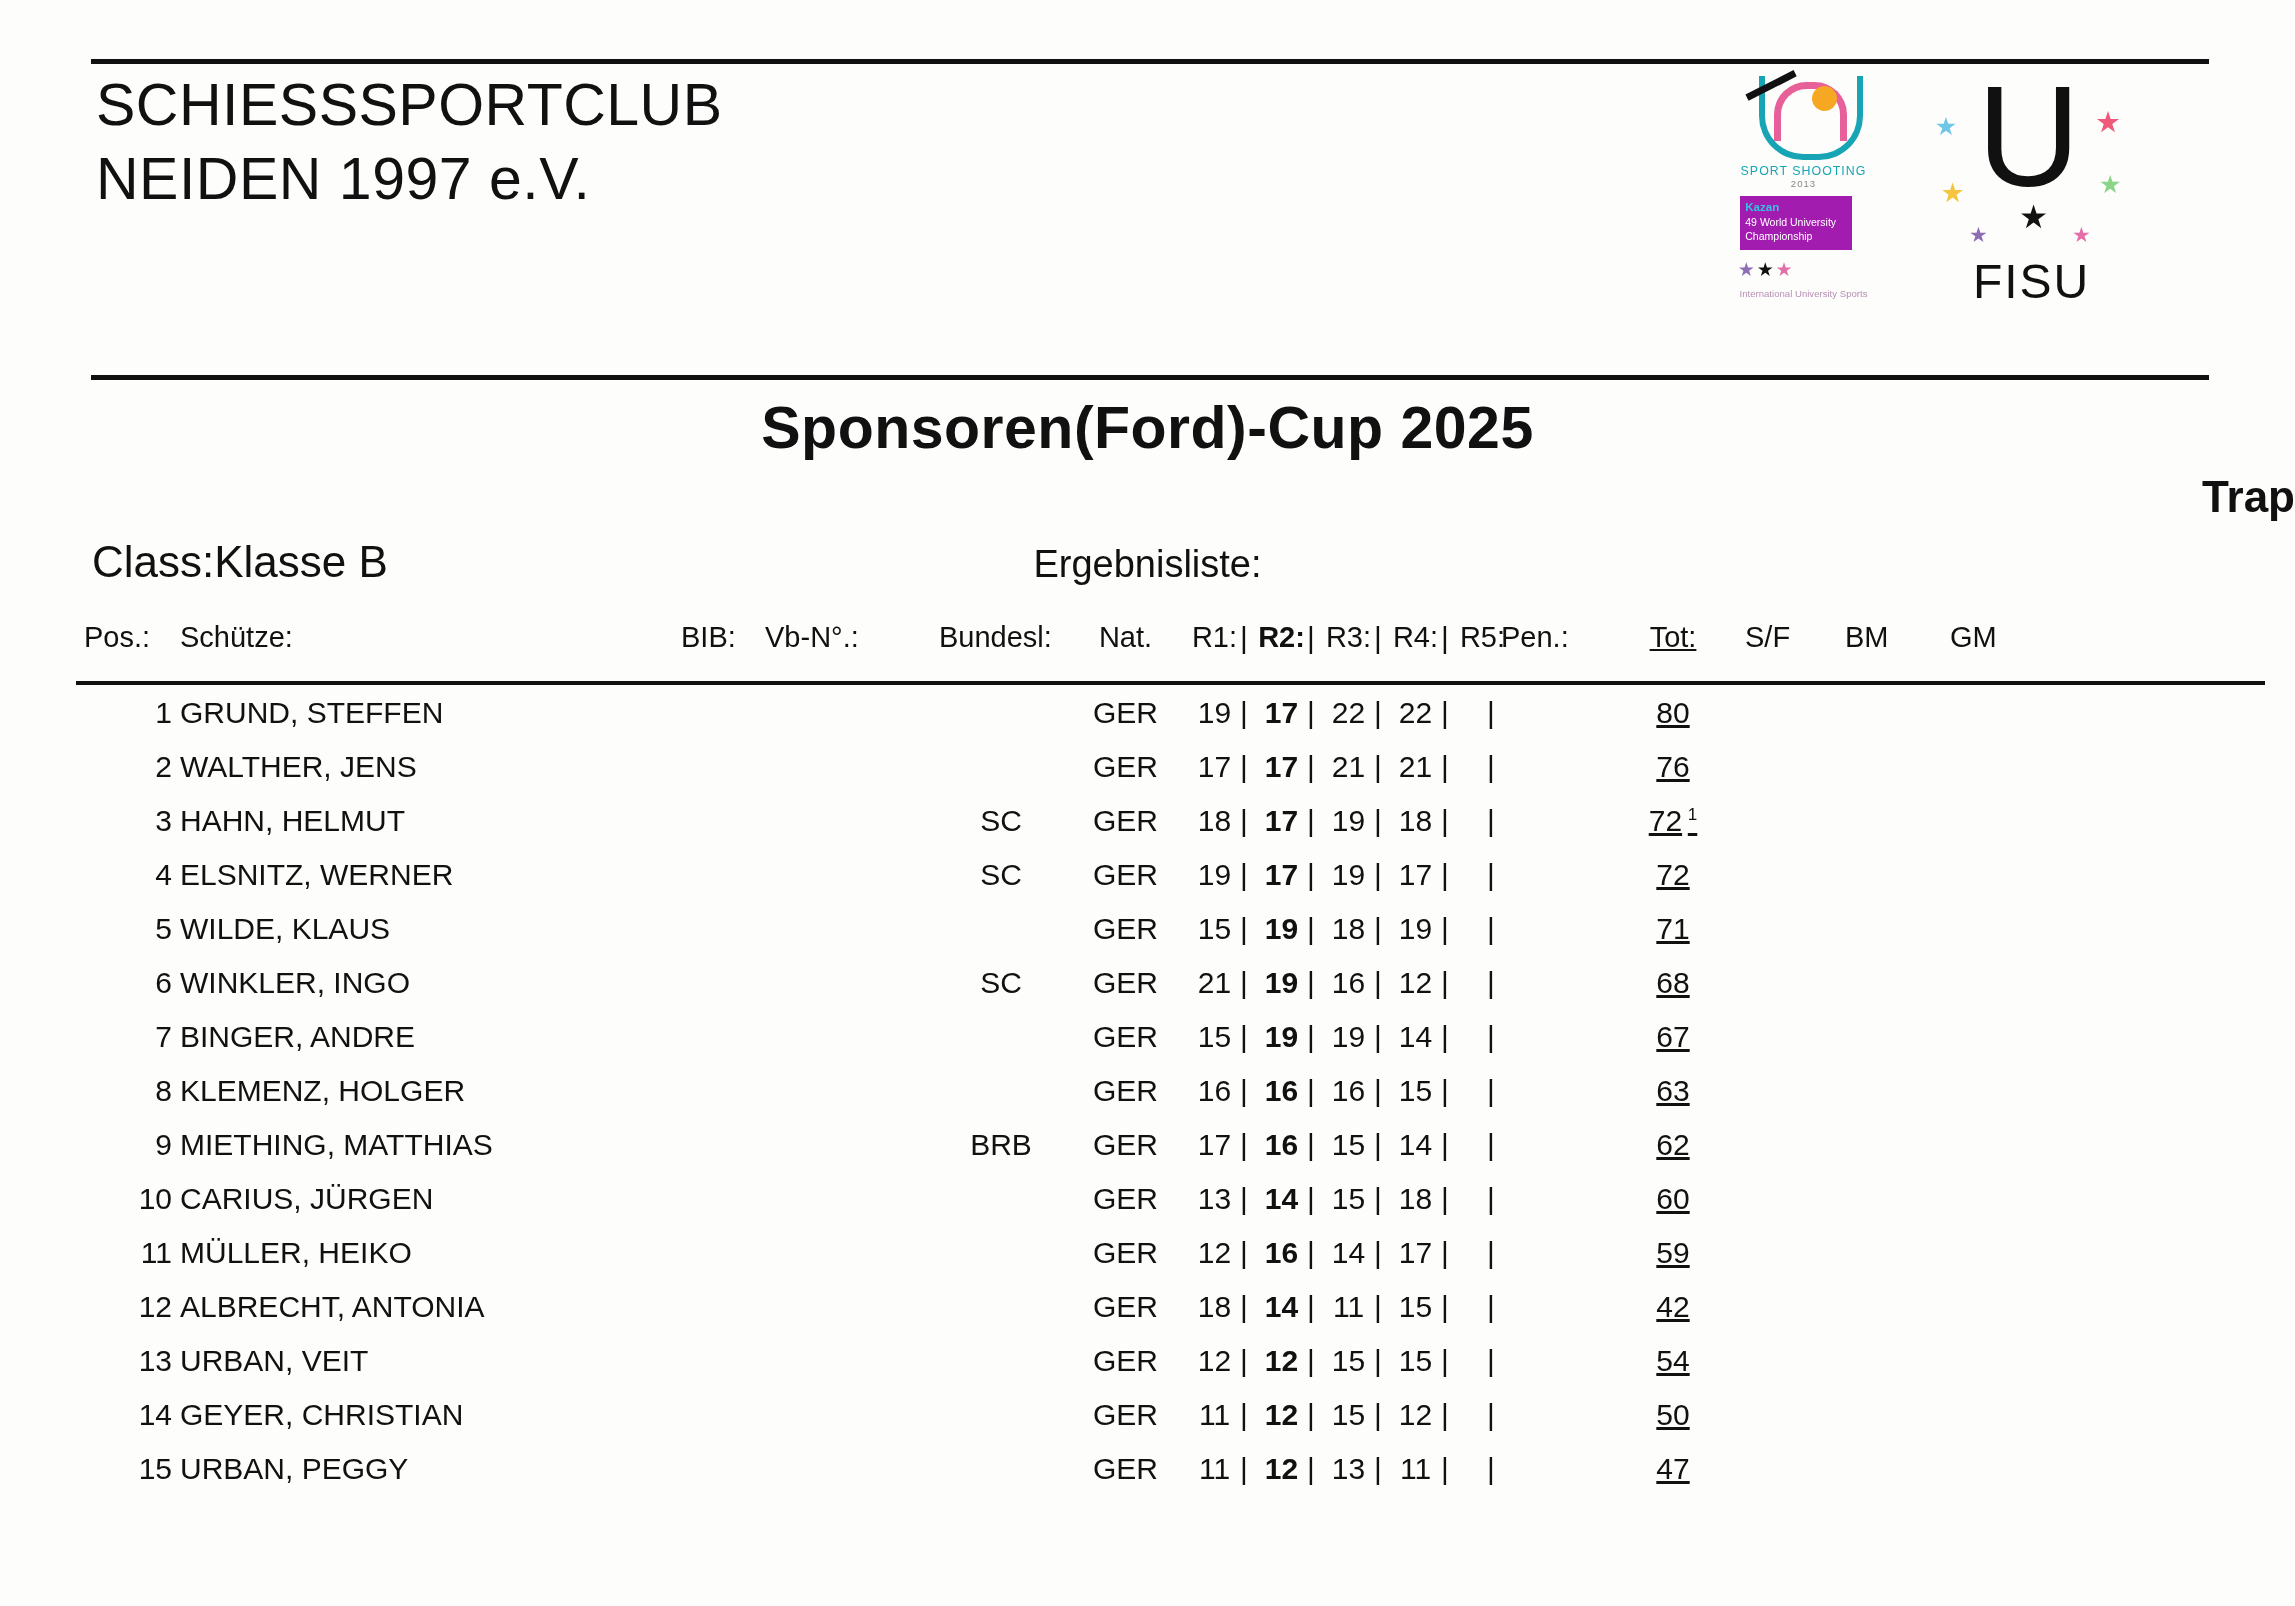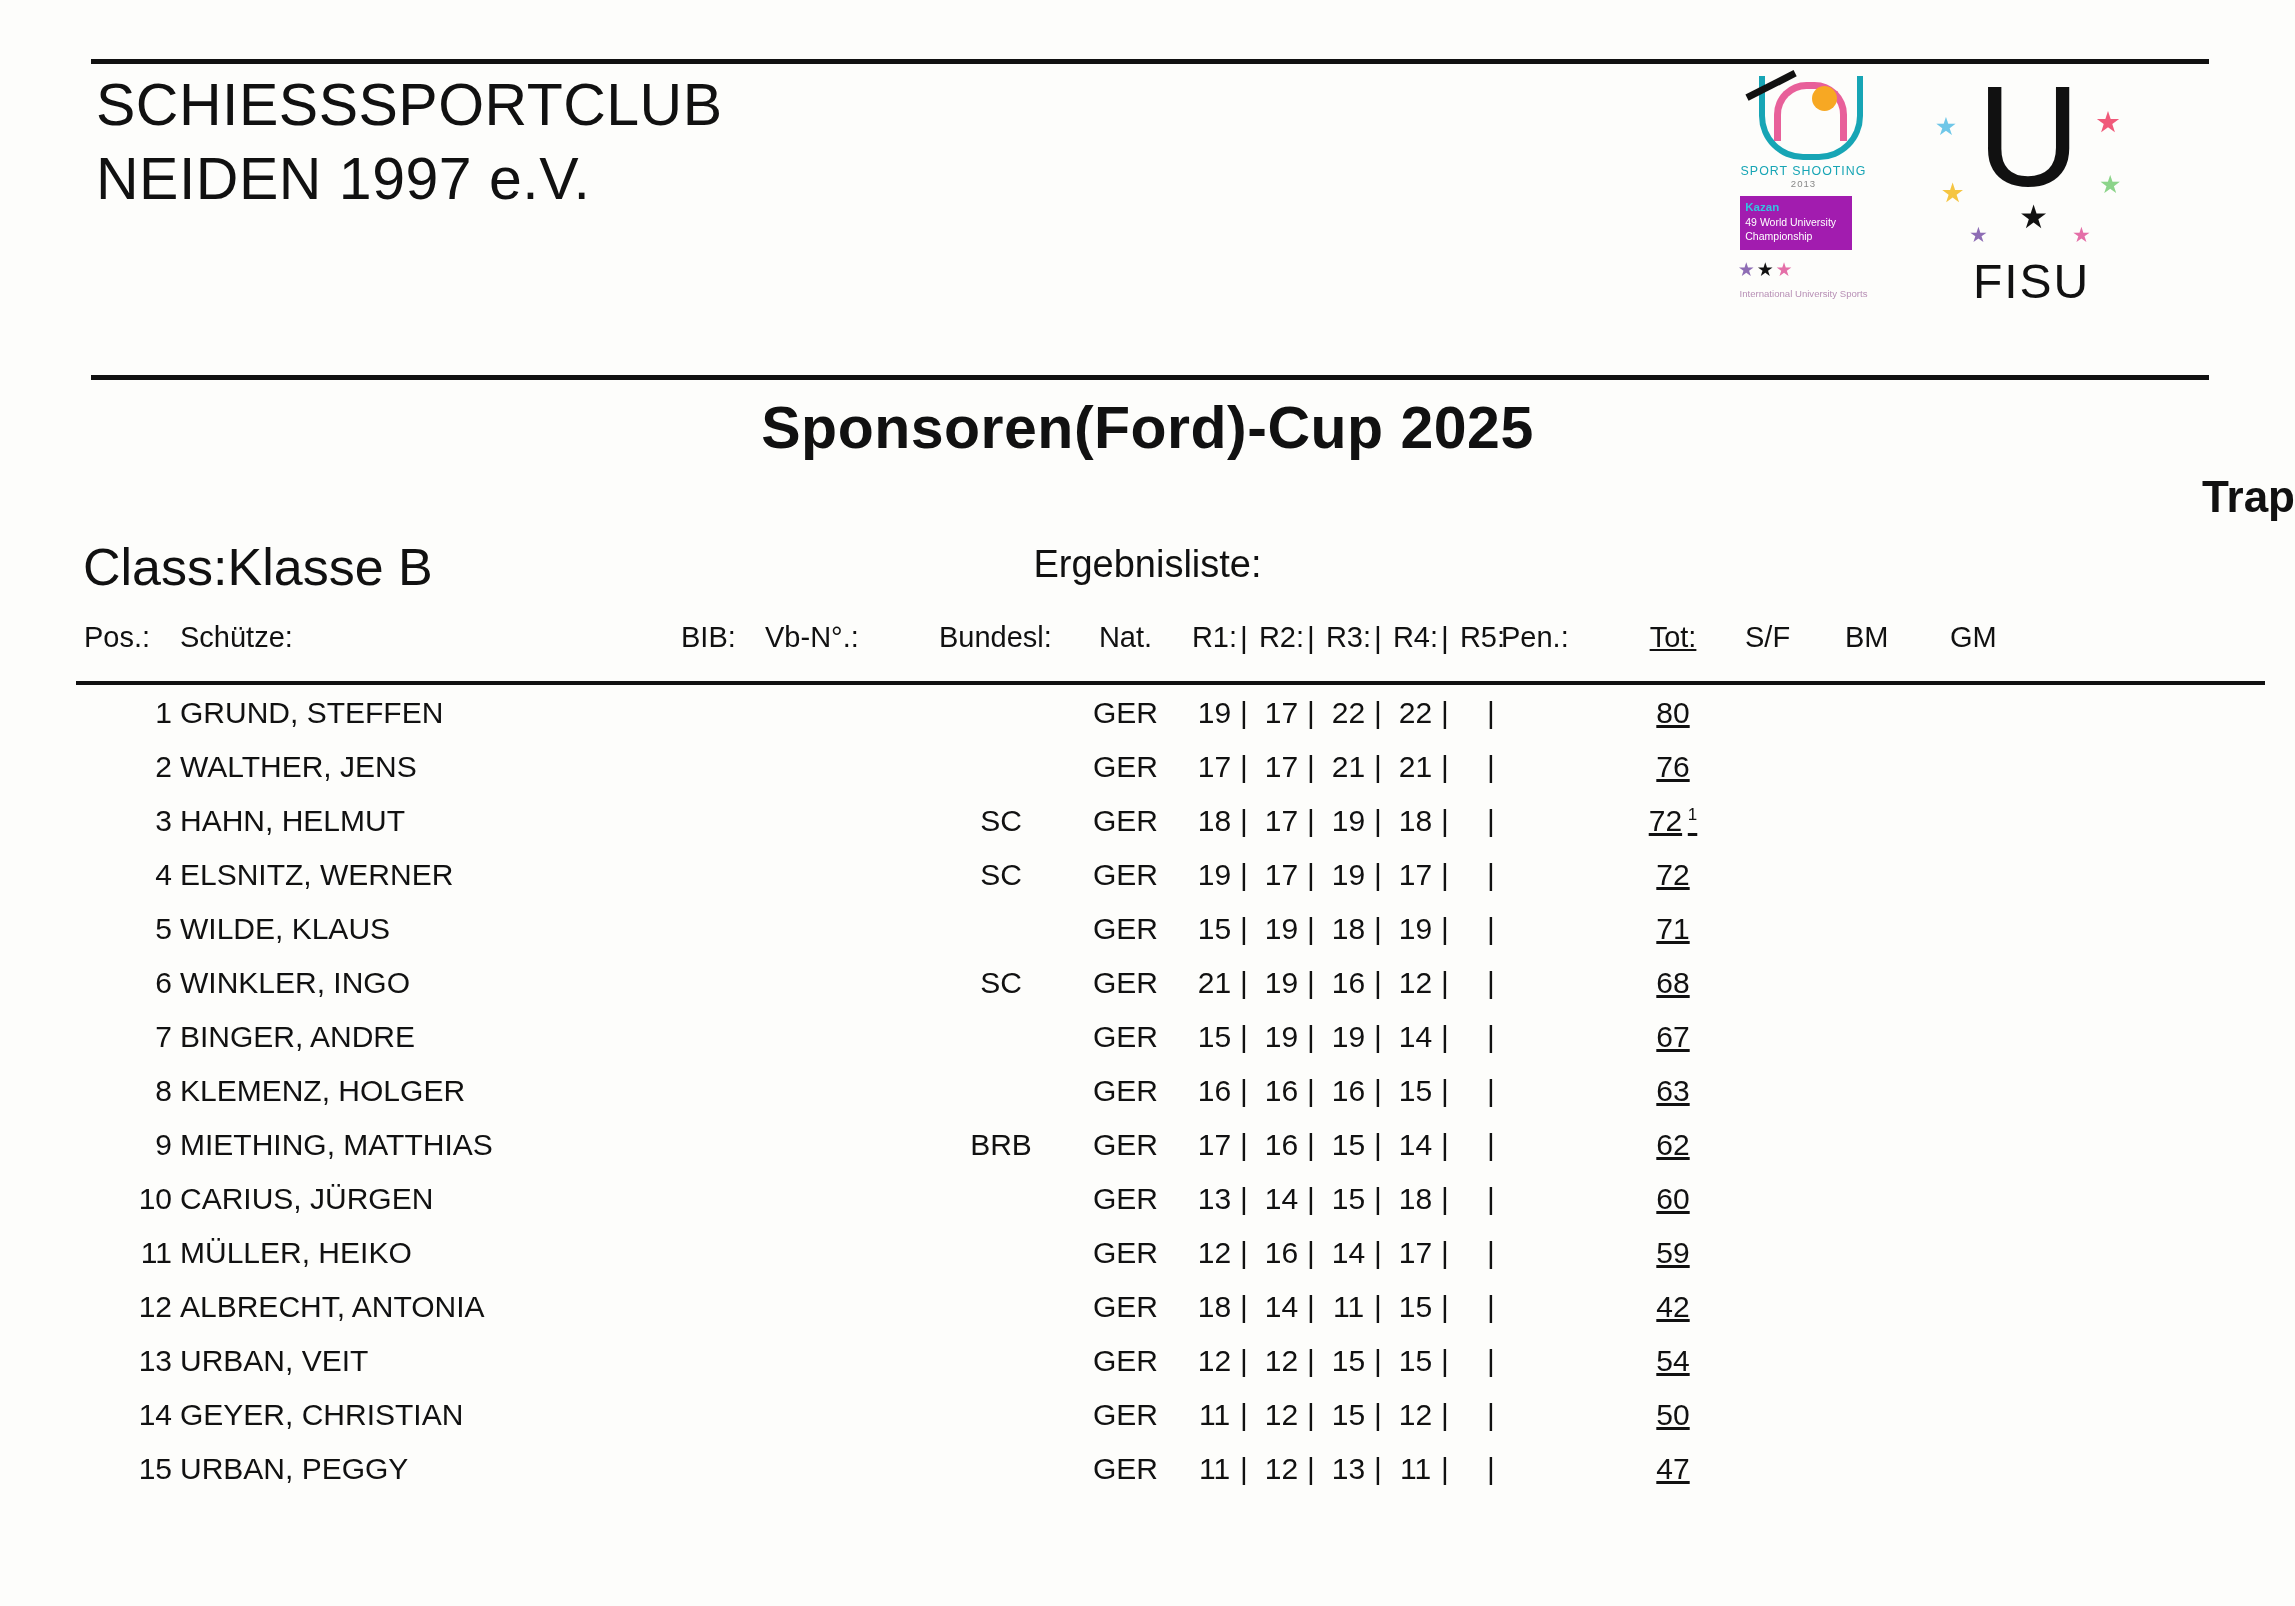--- a/index.html
+++ b/index.html
@@ -214,23 +214,23 @@
   .list-label {
     position: absolute;
     left: 0;
     top: 543px;
     width: 2295px;
     text-align: center;
     font-size: 38px;
   }
   .class-label {
     position: absolute;
-    left: 83px;
+    left: 92px;
     top: 537px;
-    font-size: 52px;
+    font-size: 44px;
   }
 
   
   .cols {
     position: absolute;
     left: 0;
     top: 621px;
     width: 2295px;
     font-size: 30px;
   }
@@ -254,21 +254,21 @@
   
   .c-pos    { left: 84px;  width: 88px; text-align: left; }
   .c-pos-n  { left: 84px;  width: 88px; text-align: right; }
   .c-name   { left: 180px; }
   .c-bib    { left: 681px; }
   .c-vb     { left: 765px; }
   .c-bundes { left: 939px; }
   .c-bundes-v { left: 939px; width: 124px; text-align: center; }
   .c-nat    { left: 1073px; width: 105px; text-align: center; }
   .c-r1     { left: 1185px; width: 59px; text-align: center; }
-  .c-r2     { left: 1252px; width: 59px; text-align: center; }
+  .c-r2     { left: 1252px; width: 59px; text-align: center; font-weight: bold; }
   .c-r3     { left: 1319px; width: 59px; text-align: center; }
   .c-r4     { left: 1386px; width: 59px; text-align: center; }
   .c-r5     { left: 1453px; width: 59px; text-align: center; }
   .c-pen    { left: 1501px; }
   .c-tot    { left: 1625px; width: 96px; text-align: center; text-decoration: underline; }
   .c-sf     { left: 1745px; }
   .c-bm     { left: 1845px; }
   .c-gm     { left: 1950px; }
 
   .sep {

